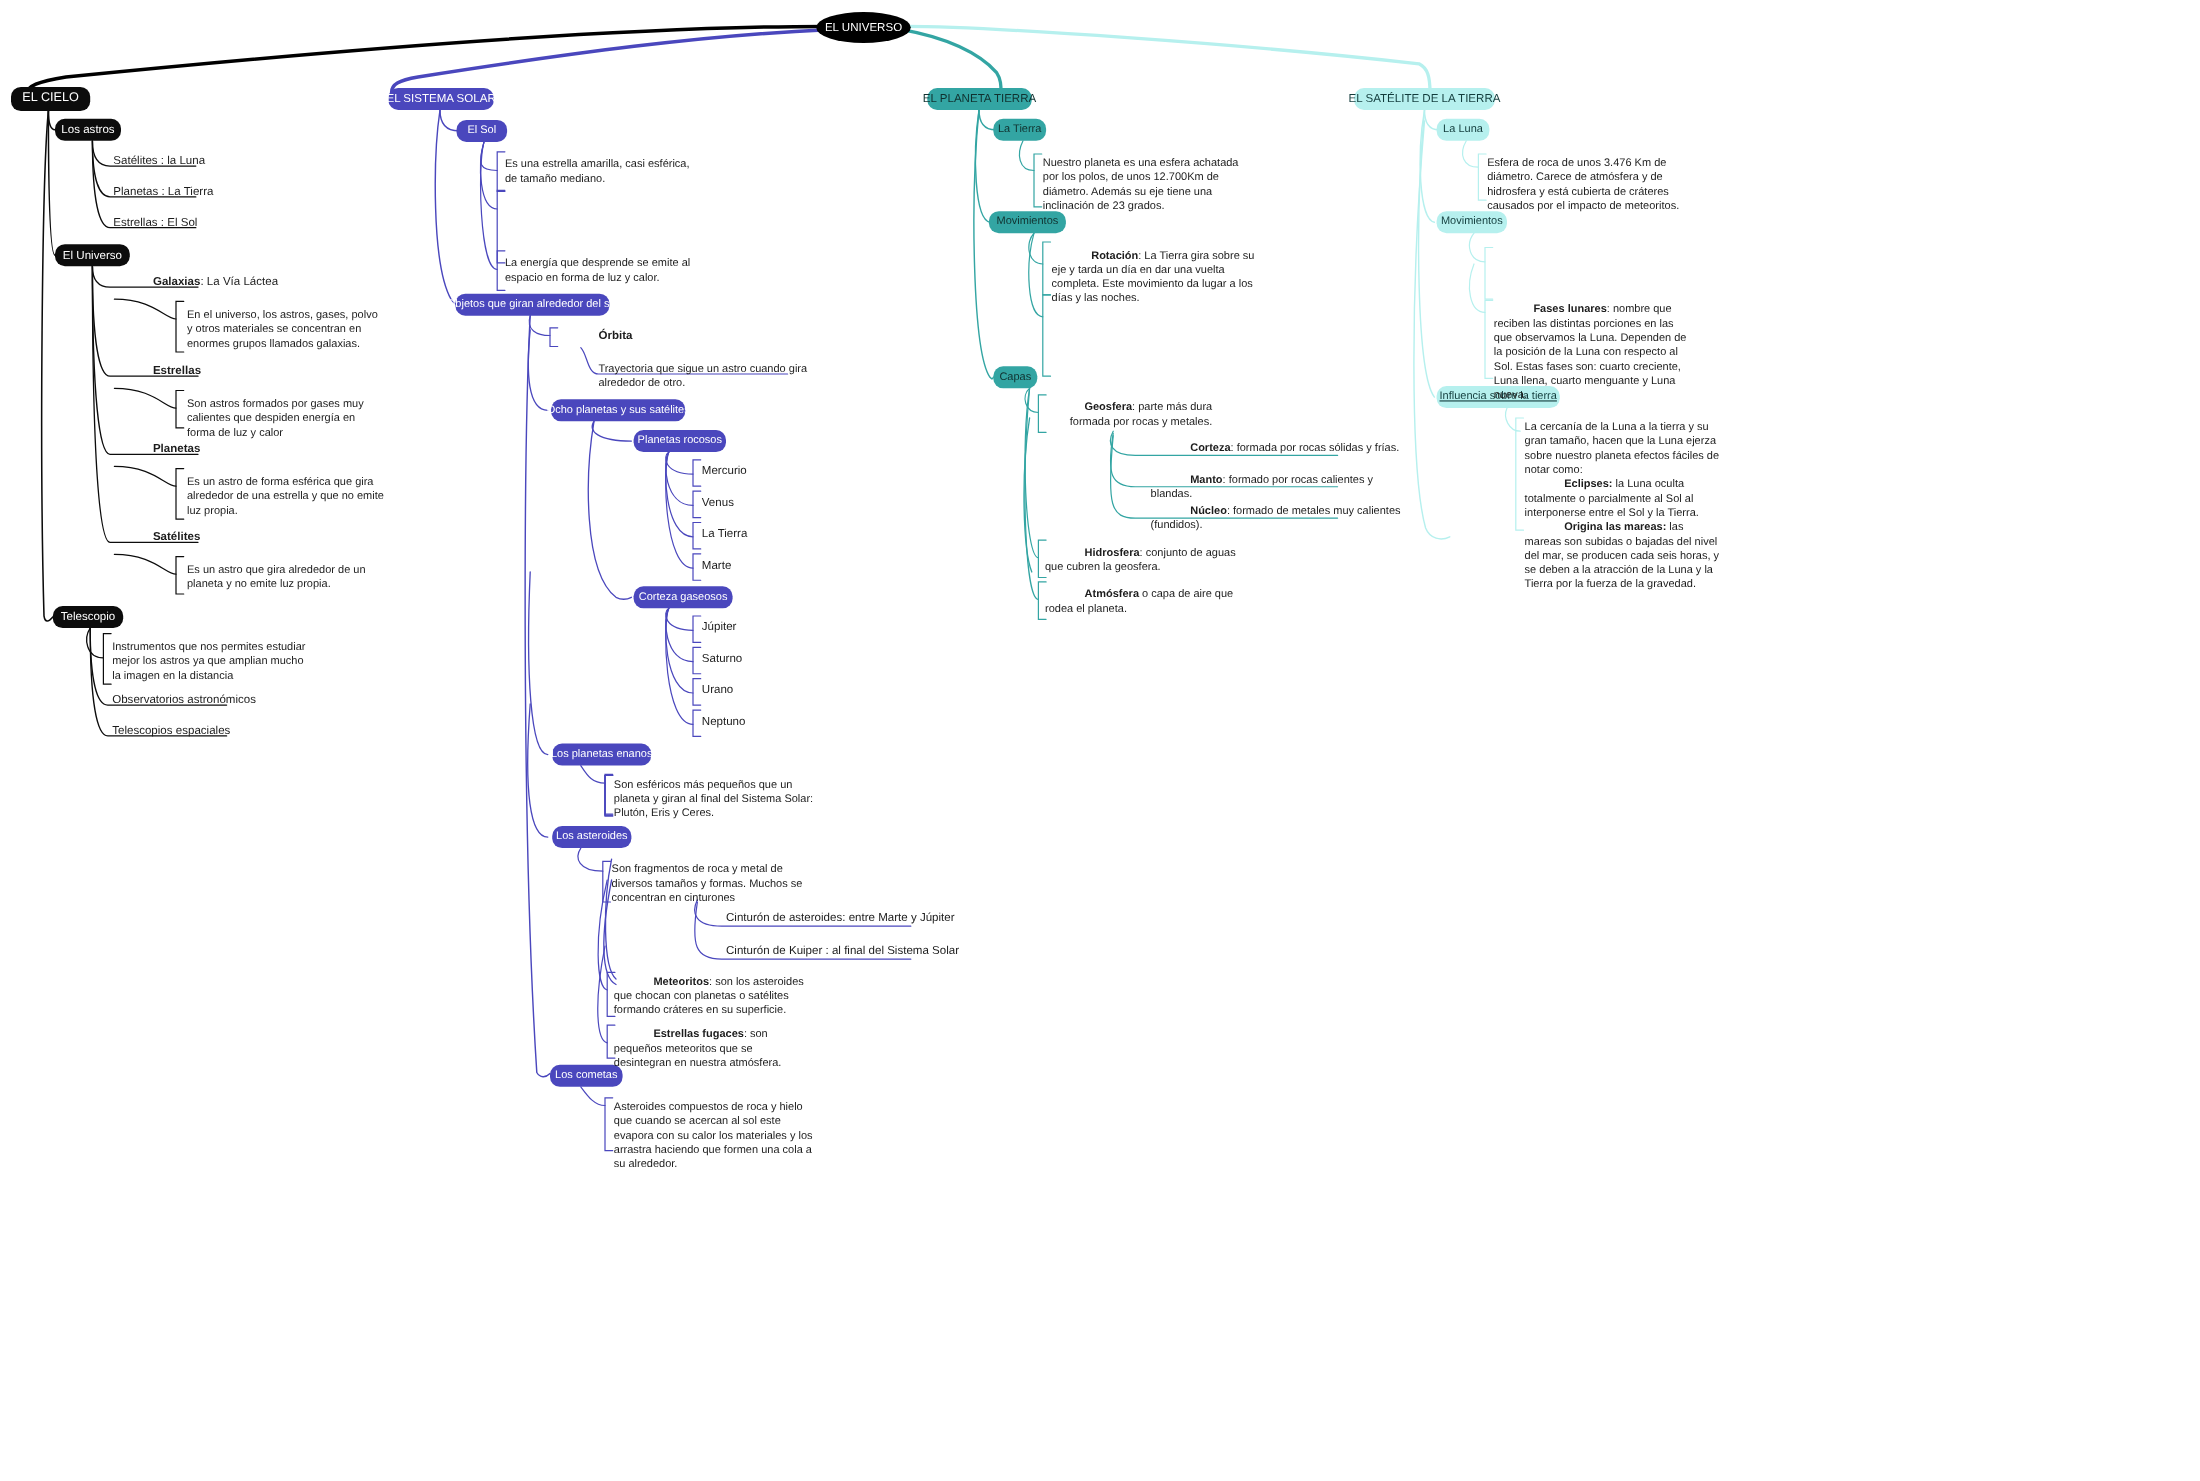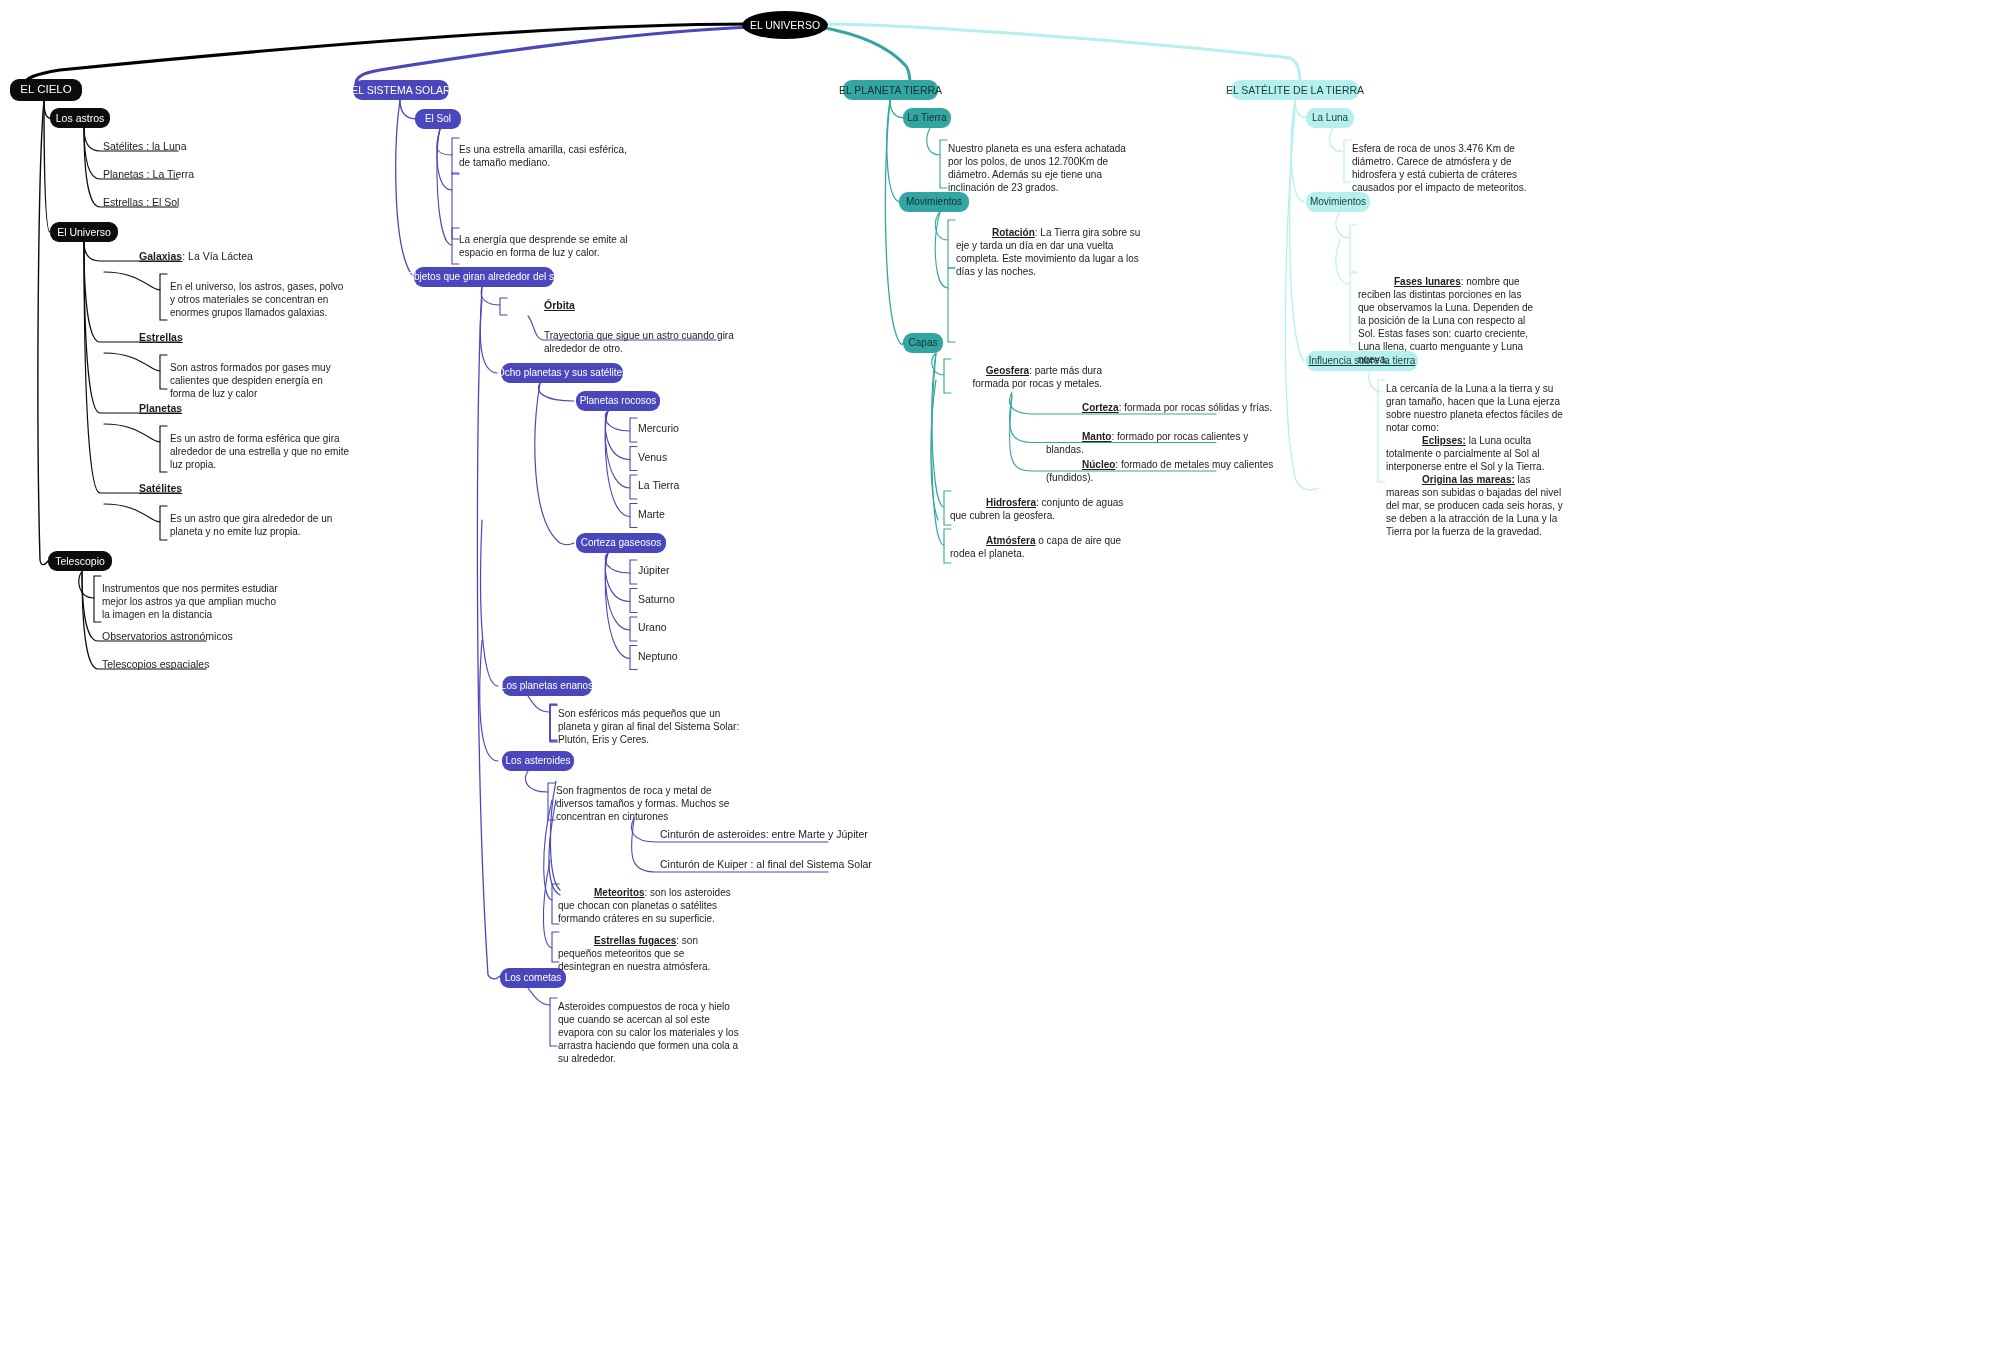--- a/index.html
+++ b/index.html
@@ -22,21 +22,21 @@
   .pill.black{background:#0c0c0c;}
   .pill.blue{background:#4a47bd;}
   .pill.teal{background:#33a5a3;color:#10312f;}
   .pill.cyan{background:#b6f0ee;color:#123c3c;}
 
   
   .leaf{
     position:absolute;color:#1c1c1c;line-height:1.30;
     box-sizing:border-box;white-space:pre-line;
   }
-  .leaf b{font-weight:bold;text-decoration:underline;padding-left:36px;}
+  .leaf b{font-weight:bold;padding-left:36px;}
 </style>
 </head>
 <body>
 
 <div id="canvas">
   <svg class="links" id="links" viewBox="0 0 2000 1346">
       <path d="M 750 24 C 600 24, 360 40, 60 70 C 35 74, 24 78, 24 86" stroke="#000000" fill="none" stroke-width="3.2" stroke-linecap="round"></path>
       <path d="M 752 27 C 640 32, 520 48, 380 70 C 362 73, 356 77, 356 84" stroke="#4a47bd" fill="none" stroke-width="3.2" stroke-linecap="round"></path>
       <path d="M 820 27 C 860 34, 890 48, 906 66 C 910 72, 910 78, 910 84" stroke="#33a5a3" fill="none" stroke-width="3" stroke-linecap="round"></path>
       <path d="M 822 24 C 900 24, 1130 40, 1290 58 C 1298 62, 1300 70, 1300 84" stroke="#b6f0ee" fill="none" stroke-width="3" stroke-linecap="round"></path>

